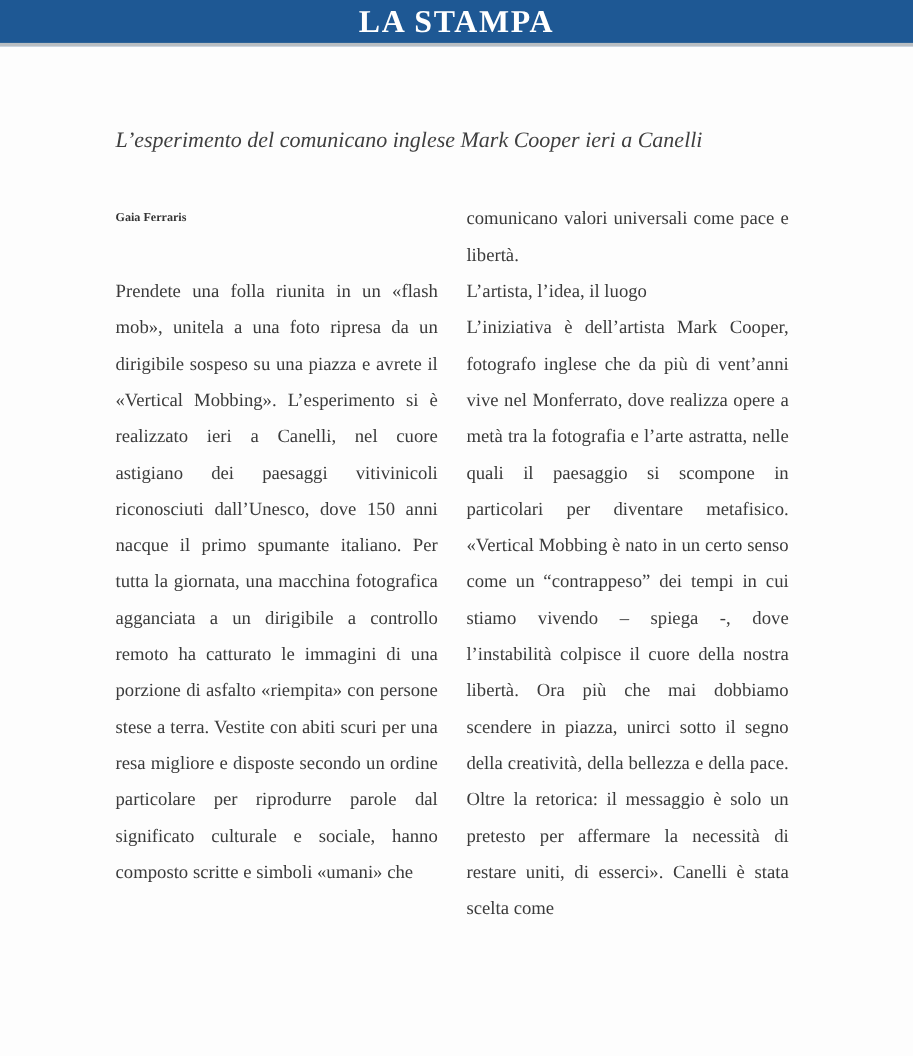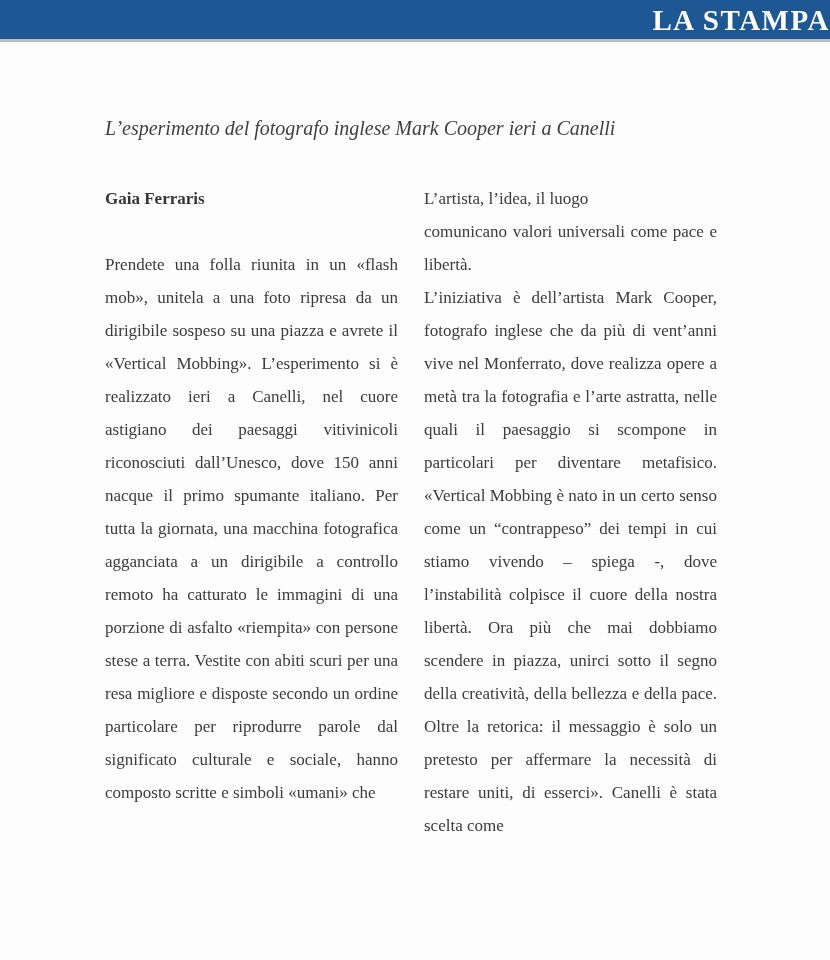--- a/index.html
+++ b/index.html
@@ -18,21 +18,21 @@
     overflow: hidden;
     font-family: "Liberation Serif", "DejaVu Serif", serif;
   }
   .masthead {
     width: 830px;
     height: 42px;
     background: var(--masthead_bg);
     border-bottom: 3px solid var(--rule);
     display: flex;
     align-items: center;
-    justify-content: flex-end;
+    justify-content: center;
   }
   .masthead-title {
     color: var(--masthead_text);
     font-weight: bold;
     font-size: 29px;
     letter-spacing: 1.5px;
     padding-top: 2px;
   }
   .page {
     padding: 48px 112px 0 105px;
@@ -54,21 +54,21 @@
     margin-top: 42px;
     display: flex;
     gap: 26px;
   }
   .col {
     flex: 0 0 293px;
     width: 293px;
   }
   .byline {
     font-weight: bold;
-    font-size: 17px;
+    font-size: 11px;
     line-height: 33px;
     color: #353535;
     margin-bottom: 33px;
   }
   .body-text {
     font-size: 17px;
     line-height: 33px;
     color: var(--body);
     text-align: justify;
   }
@@ -78,27 +78,27 @@
 </style>
 </head>
 <body>
 
 <header class="masthead">
   <div class="masthead-title">LA STAMPA</div>
 </header>
 
 <main class="page">
 
-  <p class="subtitle">L’esperimento del fotografo inglese Mark Cooper ieri a Canelli</p>
+  <p class="subtitle">L’esperimento del comunicano inglese Mark Cooper ieri a Canelli</p>
 
   <div class="columns">
     <div class="col">
       <div class="byline">Gaia Ferraris</div>
       <p class="body-text">Prendete una folla riunita in un «flash mob», unitela a una foto ripresa da un dirigibile sospeso su una piazza e avrete il «Vertical Mobbing». L’esperimento si è realizzato ieri a Canelli, nel cuore astigiano dei paesaggi vitivinicoli riconosciuti dall’Unesco, dove 150 anni nacque il primo spumante italiano. Per tutta la giornata, una macchina fotografica agganciata a un dirigibile a controllo remoto ha catturato le immagini di una porzione di asfalto «riempita» con persone stese a terra. Vestite con abiti scuri per una resa migliore e disposte secondo un ordine particolare per riprodurre parole dal significato culturale e sociale, hanno composto scritte e simboli «umani» che</p>
     </div>
 
     <div class="col">
+      <p class="body-text">comunicano valori universali come pace e libertà.</p>
       <p class="body-text subhead">L’artista, l’idea, il luogo</p>
-      <p class="body-text">comunicano valori universali come pace e libertà.</p>
       <p class="body-text">L’iniziativa è dell’artista Mark Cooper, fotografo inglese che da più di vent’anni vive nel Monferrato, dove realizza opere a metà tra la fotografia e l’arte astratta, nelle quali il paesaggio si scompone in particolari per diventare metafisico. «Vertical Mobbing è nato in un certo senso come un “contrappeso” dei tempi in cui stiamo vivendo – spiega -, dove l’instabilità colpisce il cuore della nostra libertà. Ora più che mai dobbiamo scendere in piazza, unirci sotto il segno della creatività, della bellezza e della pace. Oltre la retorica: il messaggio è solo un pretesto per affermare la necessità di restare uniti, di esserci». Canelli è stata scelta come</p>
     </div>
   </div>
 </main>
 
 </body></html>

